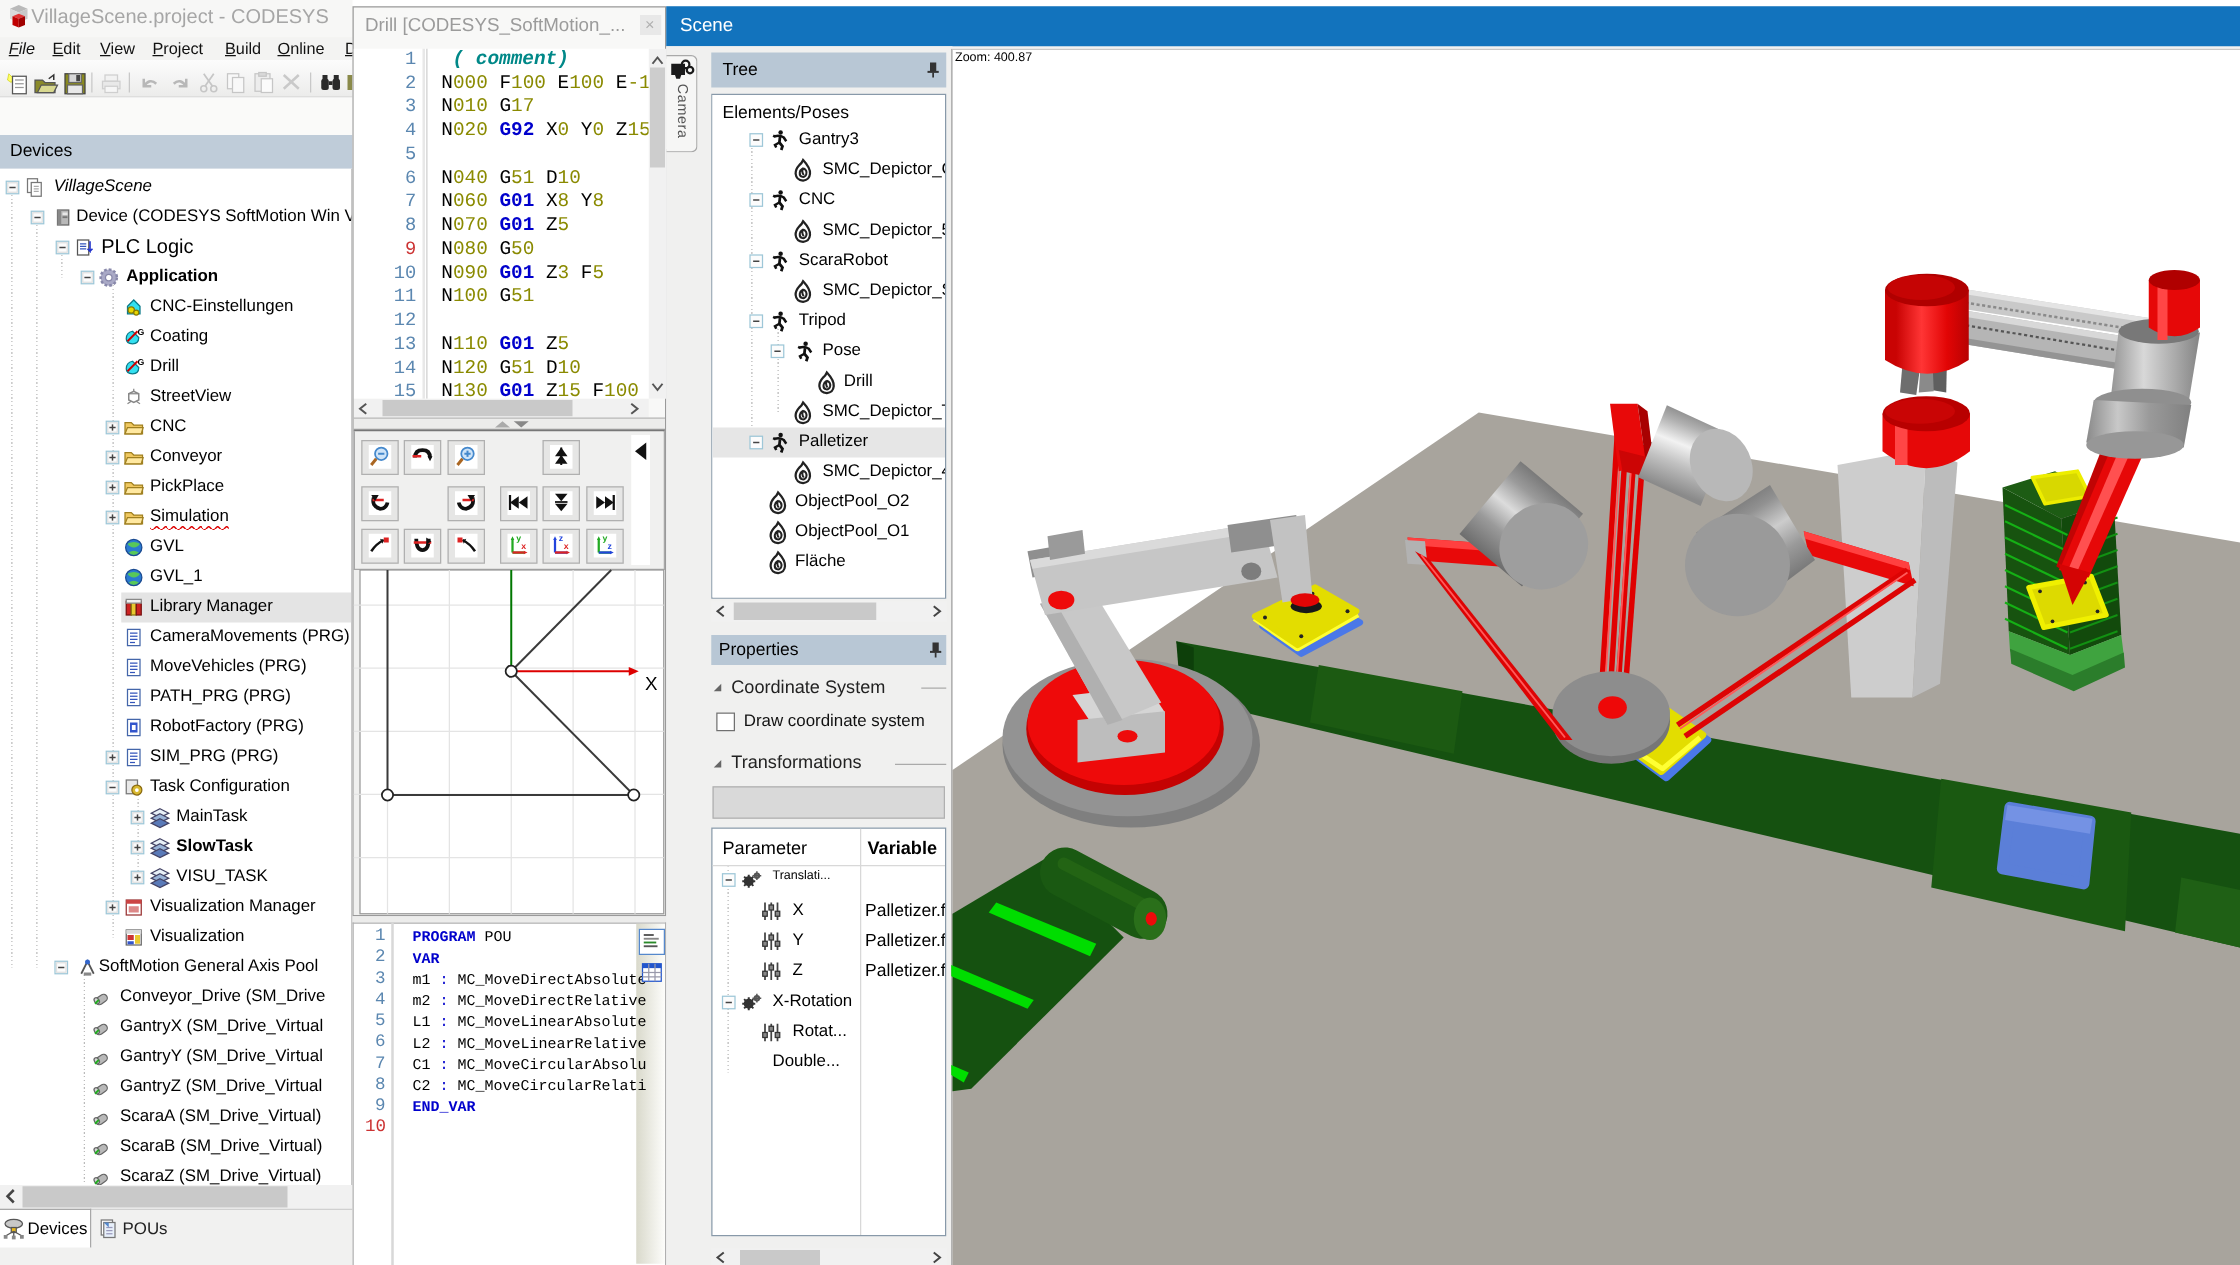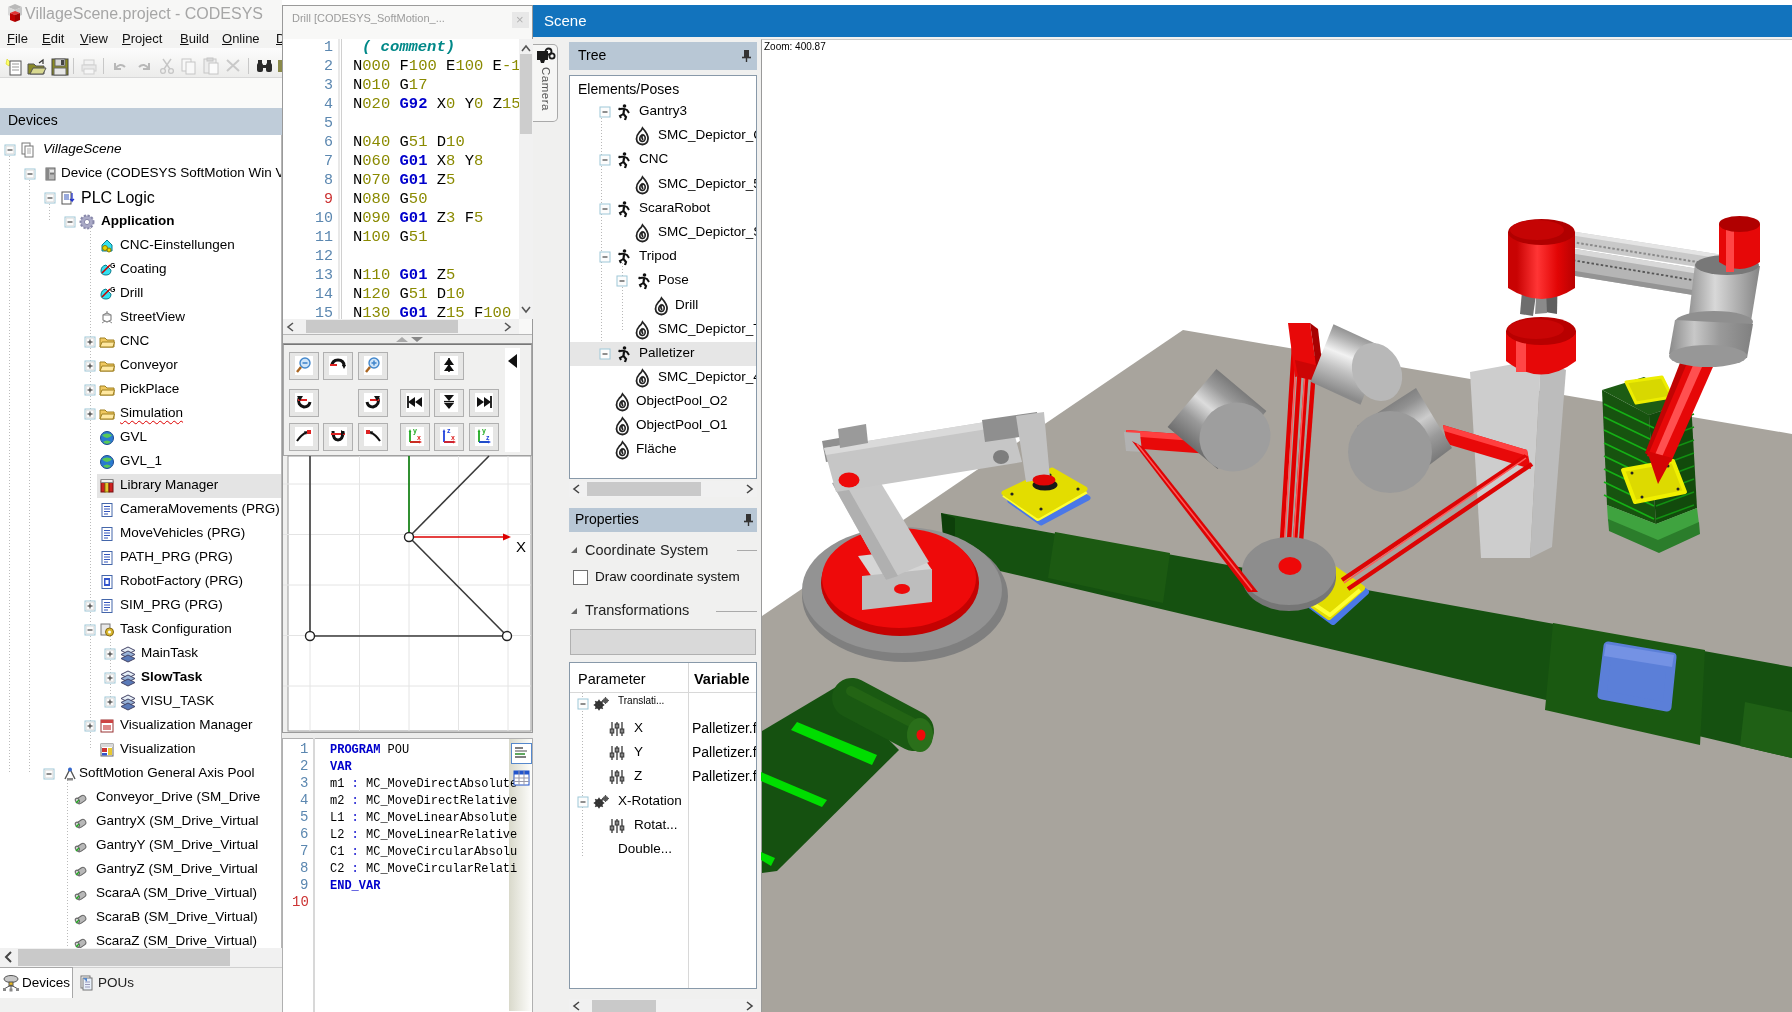--- a/index.html
+++ b/index.html
@@ -14,21 +14,21 @@
 <svg style="left:2px;top:3px" width="26" height="24" viewBox="0 0 26 24">
 <polygon points="6,4 13,1 20,4 13,7" fill="#b9b9b9"></polygon>
 <polygon points="6,4 13,7 13,15 6,12" fill="#d9d9d9"></polygon>
 <polygon points="20,4 13,7 13,15 20,12" fill="#c8c8c8"></polygon>
 <polygon points="8,10 13,8 18,10 13,12" fill="#e23333"></polygon>
 <polygon points="8,10 13,12 13,19 8,17" fill="#c00000"></polygon>
 <polygon points="18,10 13,12 13,19 18,17" fill="#a00000"></polygon>
 </svg>
 <div class="txt" style="left:25px;top:6.0px;font-size:16px;color:#a6a6a6;font-weight:normal;font-style:normal;font-family:Liberation Sans,sans-serif;">VillageScene.project - CODESYS</div>
 <div class="abs" style="left:0px;top:30px;width:282px;height:18px;background:#f3f3f2;"></div>
-<div class="txt" style="left:7px;top:32px;font-size:13px;color:#111;"><span style="text-decoration:underline">F</span>ile</div>
+<div class="txt" style="left:7px;top:32px;font-size:13px;color:#111;font-style:italic;"><span style="text-decoration:underline">F</span>ile</div>
 <div class="txt" style="left:42px;top:32px;font-size:13px;color:#111;"><span style="text-decoration:underline">E</span>dit</div>
 <div class="txt" style="left:80px;top:32px;font-size:13px;color:#111;"><span style="text-decoration:underline">V</span>iew</div>
 <div class="txt" style="left:122px;top:32px;font-size:13px;color:#111;"><span style="text-decoration:underline">P</span>roject</div>
 <div class="txt" style="left:180px;top:32px;font-size:13px;color:#111;"><span style="text-decoration:underline">B</span>uild</div>
 <div class="txt" style="left:222px;top:32px;font-size:13px;color:#111;"><span style="text-decoration:underline">O</span>nline</div>
 <div class="txt" style="left:276px;top:32px;font-size:13px;color:#111;"><span style="text-decoration:underline">D</span></div>
 <div class="abs" style="left:0px;top:48px;width:282px;height:30px;background:linear-gradient(#fcfcfc,#ececeb);border-bottom:1px solid #d8d8d8;"></div>
 <div class="abs" style="left:0px;top:78px;width:282px;height:30px;background:#fafaf9;"></div>
 <div class="abs" style="left:0px;top:108px;width:282px;height:27px;background:#bfccd9;"></div>
 <div class="txt" style="left:8px;top:113.0px;font-size:14px;color:#000;font-weight:normal;font-style:normal;font-family:Liberation Sans,sans-serif;">Devices</div>
@@ -430,21 +430,21 @@
 <rect x="2" y="2" width="9" height="12" fill="#fff" stroke="#777"></rect>
 <rect x="4" y="4" width="9" height="12" fill="#e8f0fa" stroke="#777"></rect>
 <path d="M4 4 L8 4 L8 8" fill="#5588cc"></path>
 <line x1="6" y1="8" x2="11" y2="8" stroke="#99b"></line>
     <line x1="6" y1="10.5" x2="11" y2="10.5" stroke="#99b"></line>
     <line x1="6" y1="13" x2="11" y2="13" stroke="#99b"></line>
 </svg>
 <div class="txt" style="left:98px;top:976.25px;font-size:13.5px;color:#222;font-weight:normal;font-style:normal;font-family:Liberation Sans,sans-serif;">POUs</div>
 <div class="abs" style="left:0px;top:1000px;width:282px;height:12px;background:#f1f1f0;"></div>
 <div class="abs" style="left:282px;top:5px;width:251px;height:728px;background:#f8f8f7;border:1px solid #9a9a9a;"></div>
-<div class="txt" style="left:292px;top:12.5px;font-size:11px;color:#9b9b9b;font-weight:normal;font-style:normal;font-family:Liberation Sans,sans-serif;">Drill [CODESYS_SoftMotion_...</div>
+<div class="txt" style="left:292px;top:12.5px;font-size:15px;color:#9b9b9b;font-weight:normal;font-style:normal;font-family:Liberation Sans,sans-serif;">Drill [CODESYS_SoftMotion_...</div>
 <div class="abs" style="left:512px;top:12px;width:17px;height:16px;background:#e8e8e8;"></div>
 <div class="txt" style="left:516px;top:12.5px;font-size:13px;color:#b0b0b0;font-weight:normal;font-style:normal;font-family:Liberation Sans,sans-serif;">×</div>
 <div class="abs" style="left:283px;top:39px;width:249px;height:280px;background:#ffffff;"></div>
 <div class="abs" style="left:338px;top:39px;width:2px;height:280px;background:#e8e8e8;"></div>
 <div class="abs" style="left:341px;top:39px;width:1px;height:280px;background:#d0d0d0;"></div>
 <div class="txt" style="left:324px;top:39.5px;font-size:15px;color:#5b87b0;font-weight:normal;font-style:normal;font-family:Liberation Mono,monospace;">1</div>
 <div class="txt" style="left:324px;top:58.5px;font-size:15px;color:#5b87b0;font-weight:normal;font-style:normal;font-family:Liberation Mono,monospace;">2</div>
 <div class="txt" style="left:324px;top:77.5px;font-size:15px;color:#5b87b0;font-weight:normal;font-style:normal;font-family:Liberation Mono,monospace;">3</div>
 <div class="txt" style="left:324px;top:96.5px;font-size:15px;color:#5b87b0;font-weight:normal;font-style:normal;font-family:Liberation Mono,monospace;">4</div>
 <div class="txt" style="left:324px;top:115.5px;font-size:15px;color:#5b87b0;font-weight:normal;font-style:normal;font-family:Liberation Mono,monospace;">5</div>

